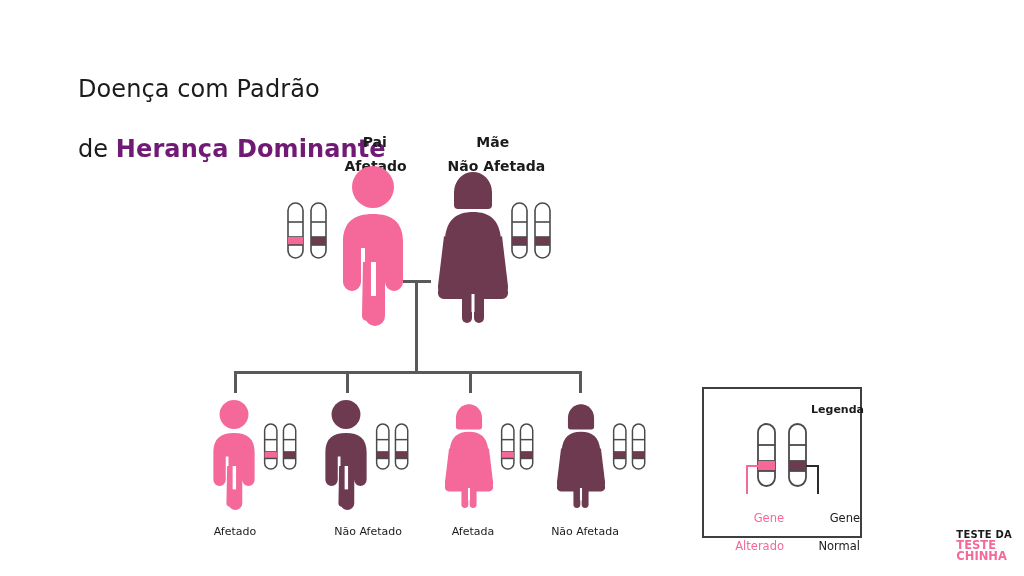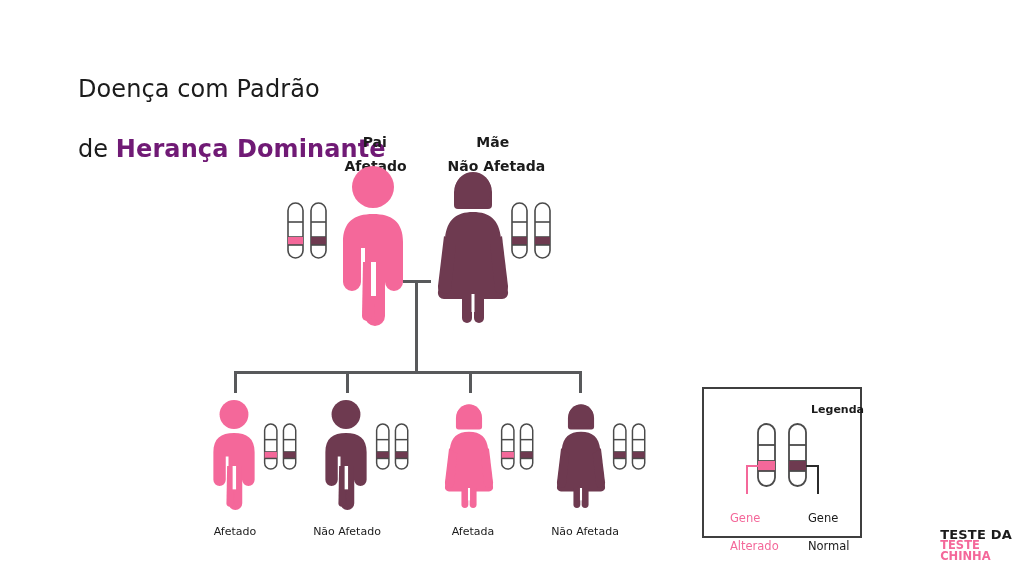--- a/index.html
+++ b/index.html
@@ -51,31 +51,31 @@
     width:160px;height:151px;
     border:2px solid #3f3f3f;
     background:#ffffff;
     box-sizing:border-box;
   }
   .legend-title{
     position:absolute;left:0;top:14px;width:160px;
     text-align:right;font-size:11px;font-weight:700;color:#1b1b1b;
   }
   .leg-label{
-    position:absolute;text-align:left;
+    position:absolute;text-align:right;
     font-size:11.5px;line-height:14px;white-space:pre;
   }
   .leg-alt{color:#F4689A;}
   .leg-norm{color:#1b1b1b;}
 
   .logo{
     position:absolute;right:12px;bottom:14px;
     text-align:left;line-height:10px;
   }
-  .logo .l1{font-size:13px;font-weight:700;color:#1b1b1b;letter-spacing:.2px;display:block;text-align:center;}
+  .logo .l1{font-size:10px;font-weight:700;color:#1b1b1b;letter-spacing:.2px;display:block;text-align:center;}
   .logo .l2{font-size:11.5px;font-weight:700;color:#F4689A;letter-spacing:0px;display:block;line-height:11px;}
 
   svg{display:block;overflow:visible;}
 </style>
 </head>
 <body>
 
 <div id="stage">
 
   <div class="title">
@@ -227,21 +227,21 @@
       </g>
       <g>
         <rect x="25" y="1" width="15" height="55" rx="7.5" fill="#ffffff" stroke="#4a4a4a" stroke-width="1.8"></rect>
         <line x1="25" y1="20" x2="40" y2="20" stroke="#4a4a4a" stroke-width="1.8"></line>
         <line x1="25" y1="35" x2="40" y2="35" stroke="#4a4a4a" stroke-width="1.8"></line>
         <path d="M25 35 h15 v8 h-15 z" fill="#6E3A50"></path>
         <line x1="25" y1="43" x2="40" y2="43" stroke="#4a4a4a" stroke-width="1.8"></line>
       </g>
     </svg>
   </div>
-  <div class="childcap" style="left:292px;top:525px;width:110px;">Não Afetado</div>
+  <div class="childcap" style="left:292px;top:525px;width:110px;text-align:right;">Não Afetado</div>
 
   <div class="node" style="left:440px;top:400px;">
     <svg width="58" height="110" viewBox="0 0 78 160">
       <path d="M20 26 a19 19 0 0 1 38 0 v13 a4 4 0 0 1 -4 4 h-30 a4 4 0 0 1 -4 -4 Z" fill="#F4689A"></path>
       <circle cx="39" cy="24" r="18" fill="#F4689A"></circle>
       <path d="M39 46 C 22 46, 13 54, 11 72 L 4 126 a 6 6 0 0 0 6 7 h58 a 6 6 0 0 0 6 -7 L 67 72 C 65 54, 56 46, 39 46 Z" fill="#F4689A"></path>
       <path d="M10 70 L 4 120 a7 7 0 0 0 13 4 L 22 78 Z" fill="#F4689A"></path>
       <path d="M68 70 L 74 120 a7 7 0 0 1 -13 4 L 56 78 Z" fill="#F4689A"></path>
       <path d="M28 128 h10 v24 a5 5 0 0 1 -10 0 Z" fill="#F4689A"></path>
       <path d="M40 128 h10 v24 a5 5 0 0 1 -10 0 Z" fill="#F4689A"></path>

